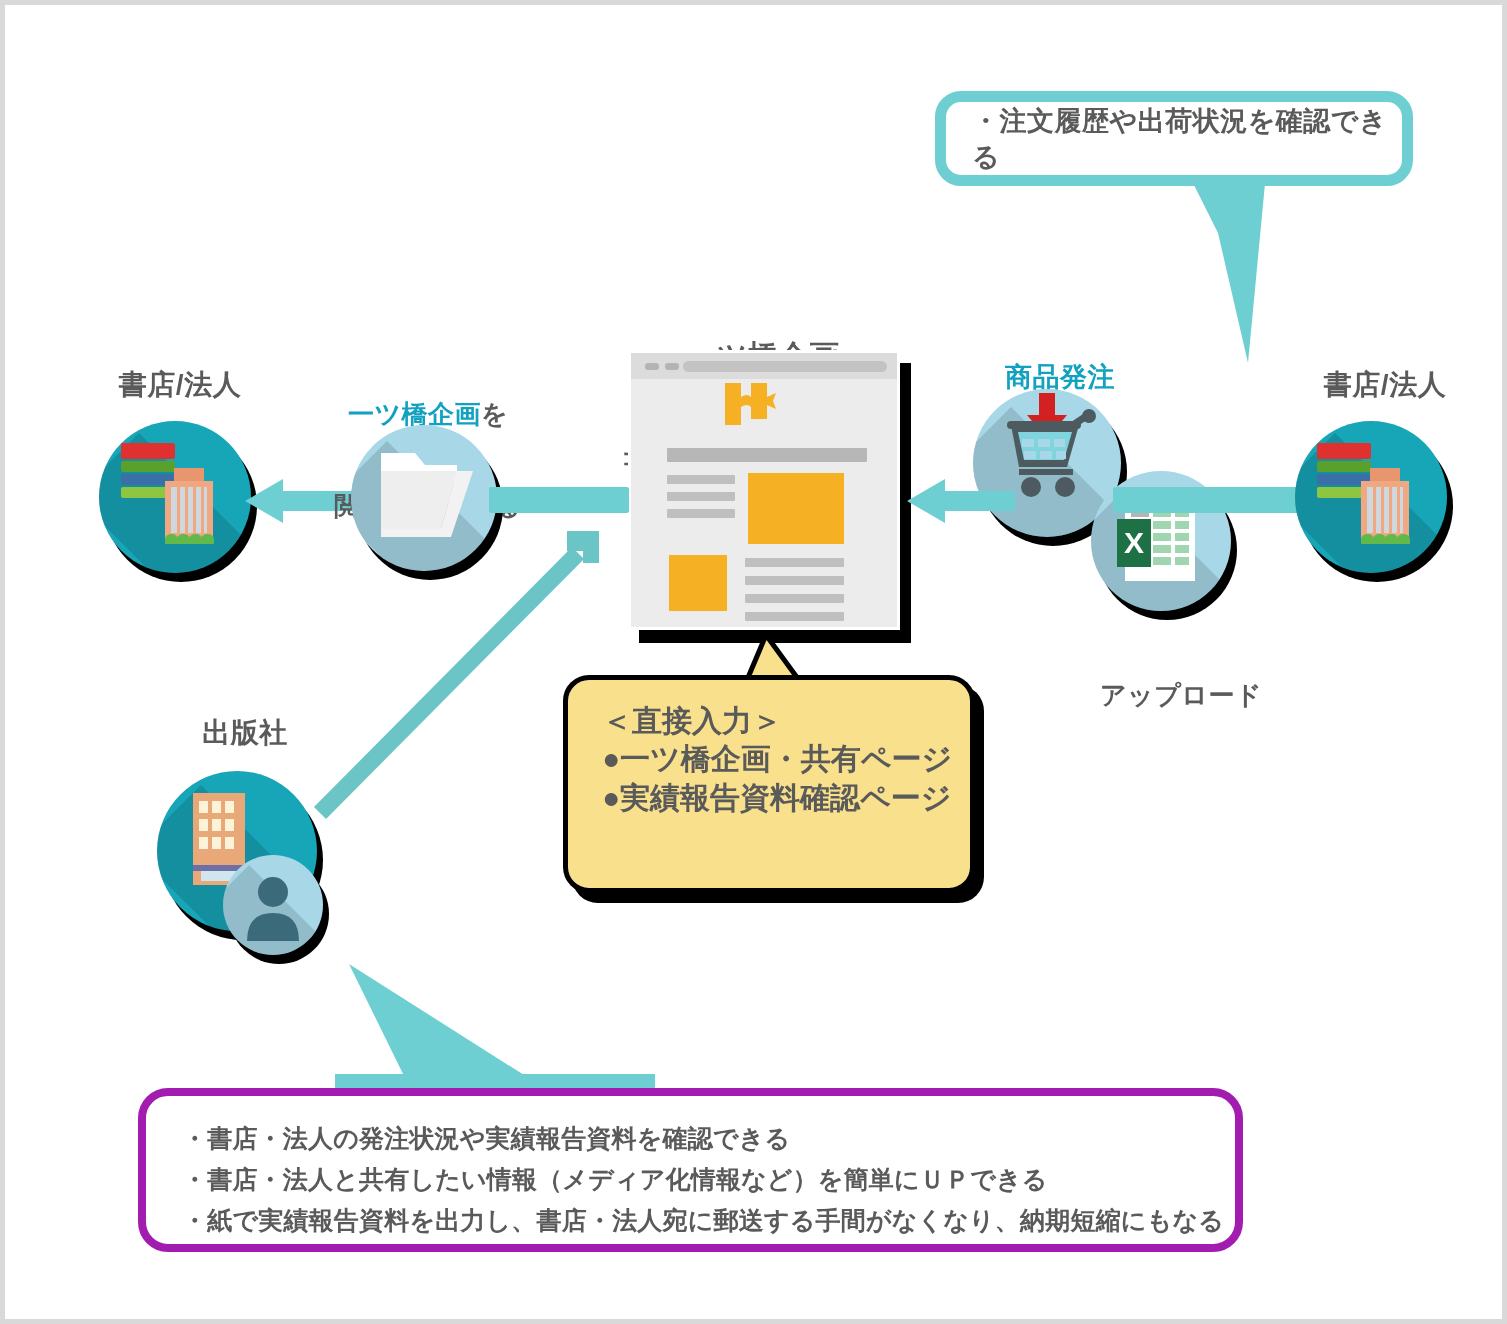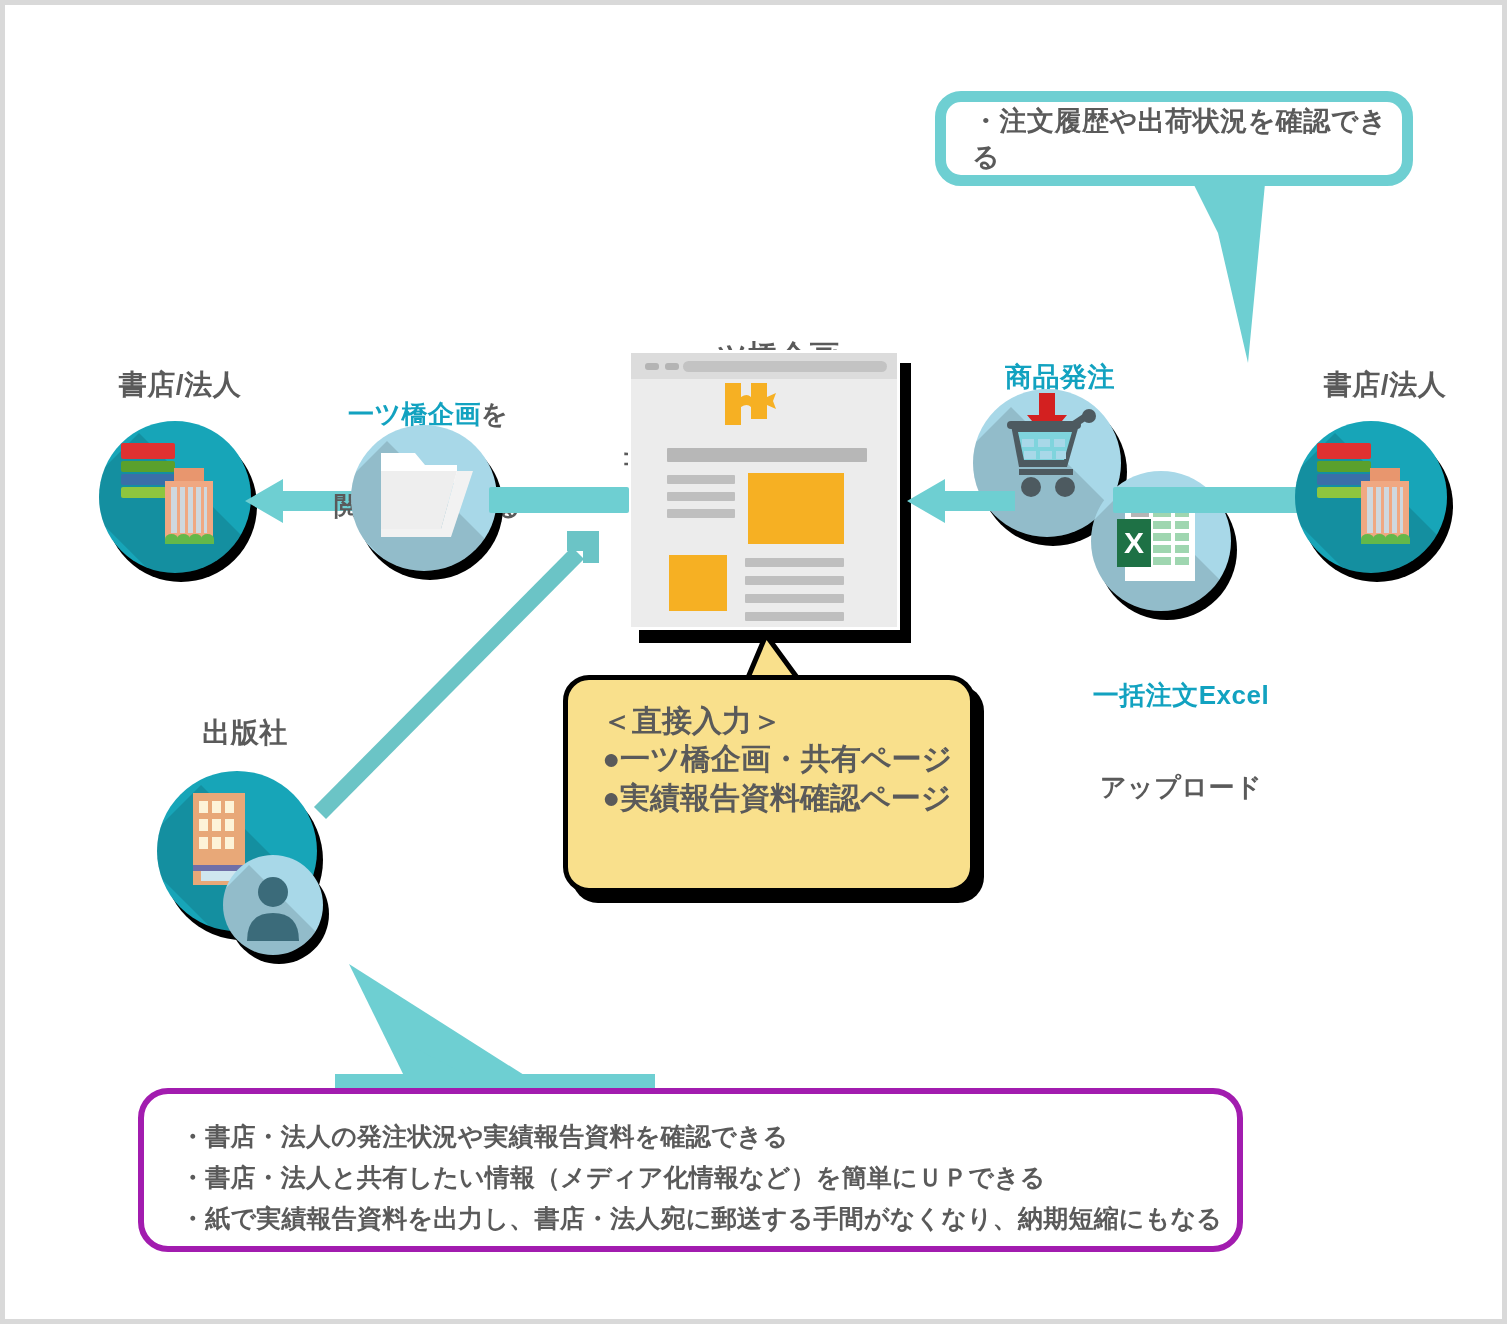--- a/index.html
+++ b/index.html
@@ -75,21 +75,21 @@
   #yellow-callout{
     left:558px;top:670px;width:412px;height:218px;
     background:#f9e08c;border:5px solid #000;border-radius:26px;
     box-shadow:9px 10px 0 0 #000;
     padding:22px 0 0 34px;
     font-size:30px;line-height:1.28;color:#5a5a5a;
   }
   #yellow-tail{position:absolute;left:735px;top:630px;width:70px;height:56px;}
   #bottom-callout{
     left:133px;top:1083px;width:1105px;height:164px;
-    background:#ffffff;border:6px solid #a21caf;border-radius:30px;
+    background:#ffffff;border:8px solid #a21caf;border-radius:30px;
     padding:22px 0 0 36px;
     font-size:25px;line-height:1.63;color:#5a5a5a;letter-spacing:.2px;
   }
   #bottom-tail{position:absolute;left:330px;top:945px;width:320px;height:150px;}
 </style>
 </head>
 <body>
 
 <div id="stage">
 
@@ -219,21 +219,20 @@
       <rect x="84" y="62" width="14" height="8" fill="#9fd6b0"></rect>
       <rect x="62" y="74" width="18" height="8" fill="#9fd6b0"></rect>
       <rect x="84" y="74" width="14" height="8" fill="#9fd6b0"></rect>
       <rect x="62" y="86" width="18" height="8" fill="#9fd6b0"></rect>
       <rect x="84" y="86" width="14" height="8" fill="#9fd6b0"></rect>
       <rect x="26" y="48" width="34" height="48" fill="#1e7145"></rect>
       <text x="43" y="82" font-family="Liberation Sans, sans-serif" font-size="30" font-weight="bold" fill="#ffffff" text-anchor="middle">X</text>
     </svg>
   </div>
   <div class="lbl" style="left:1046px;top:614px;width:260px;font-size:26px;">
-    <div class="teal-txt">一括注文Excel</div>
     <div>アップロード</div>
   </div>
 
   <div class="abs" style="left:900px;top:470px;">
     <svg width="110" height="52" viewBox="0 0 110 52">
       <path d="M110,16 H40 V4 L2,26 L40,48 V36 H110 Z" fill="#6ecfd2"></path>
     </svg>
   </div>
 
   <div class="abs" style="left:1108px;top:482px;">

